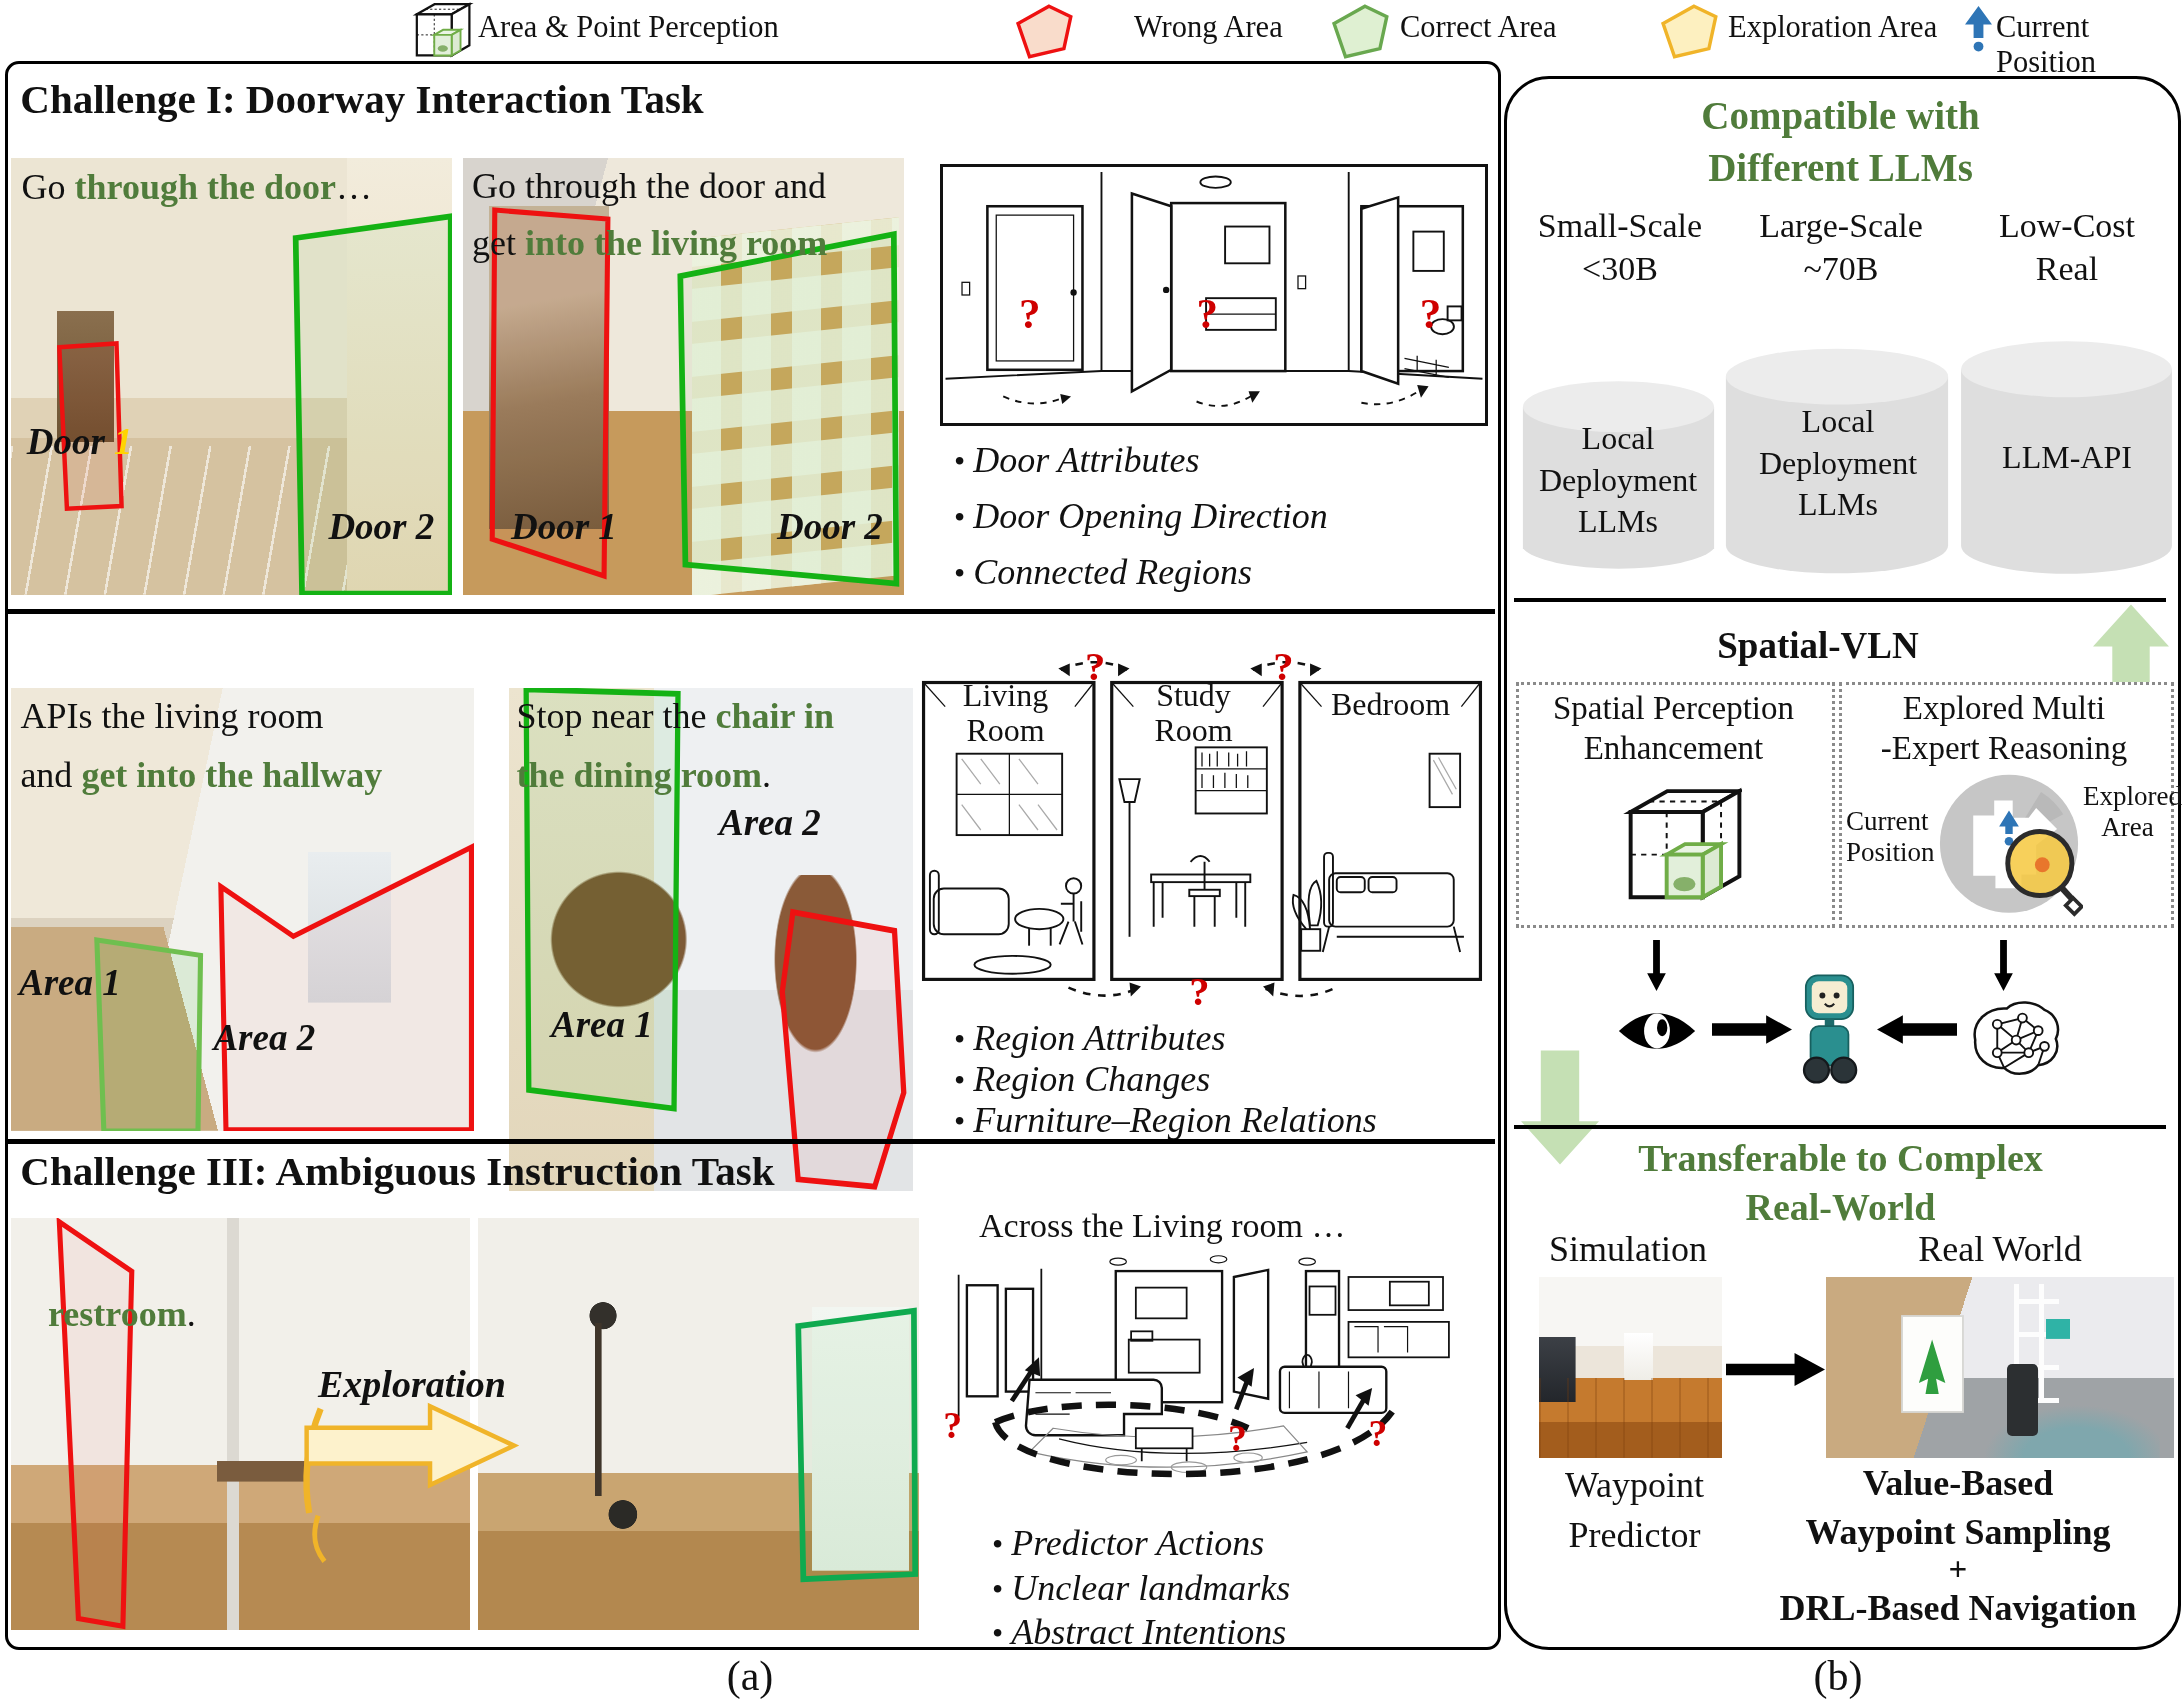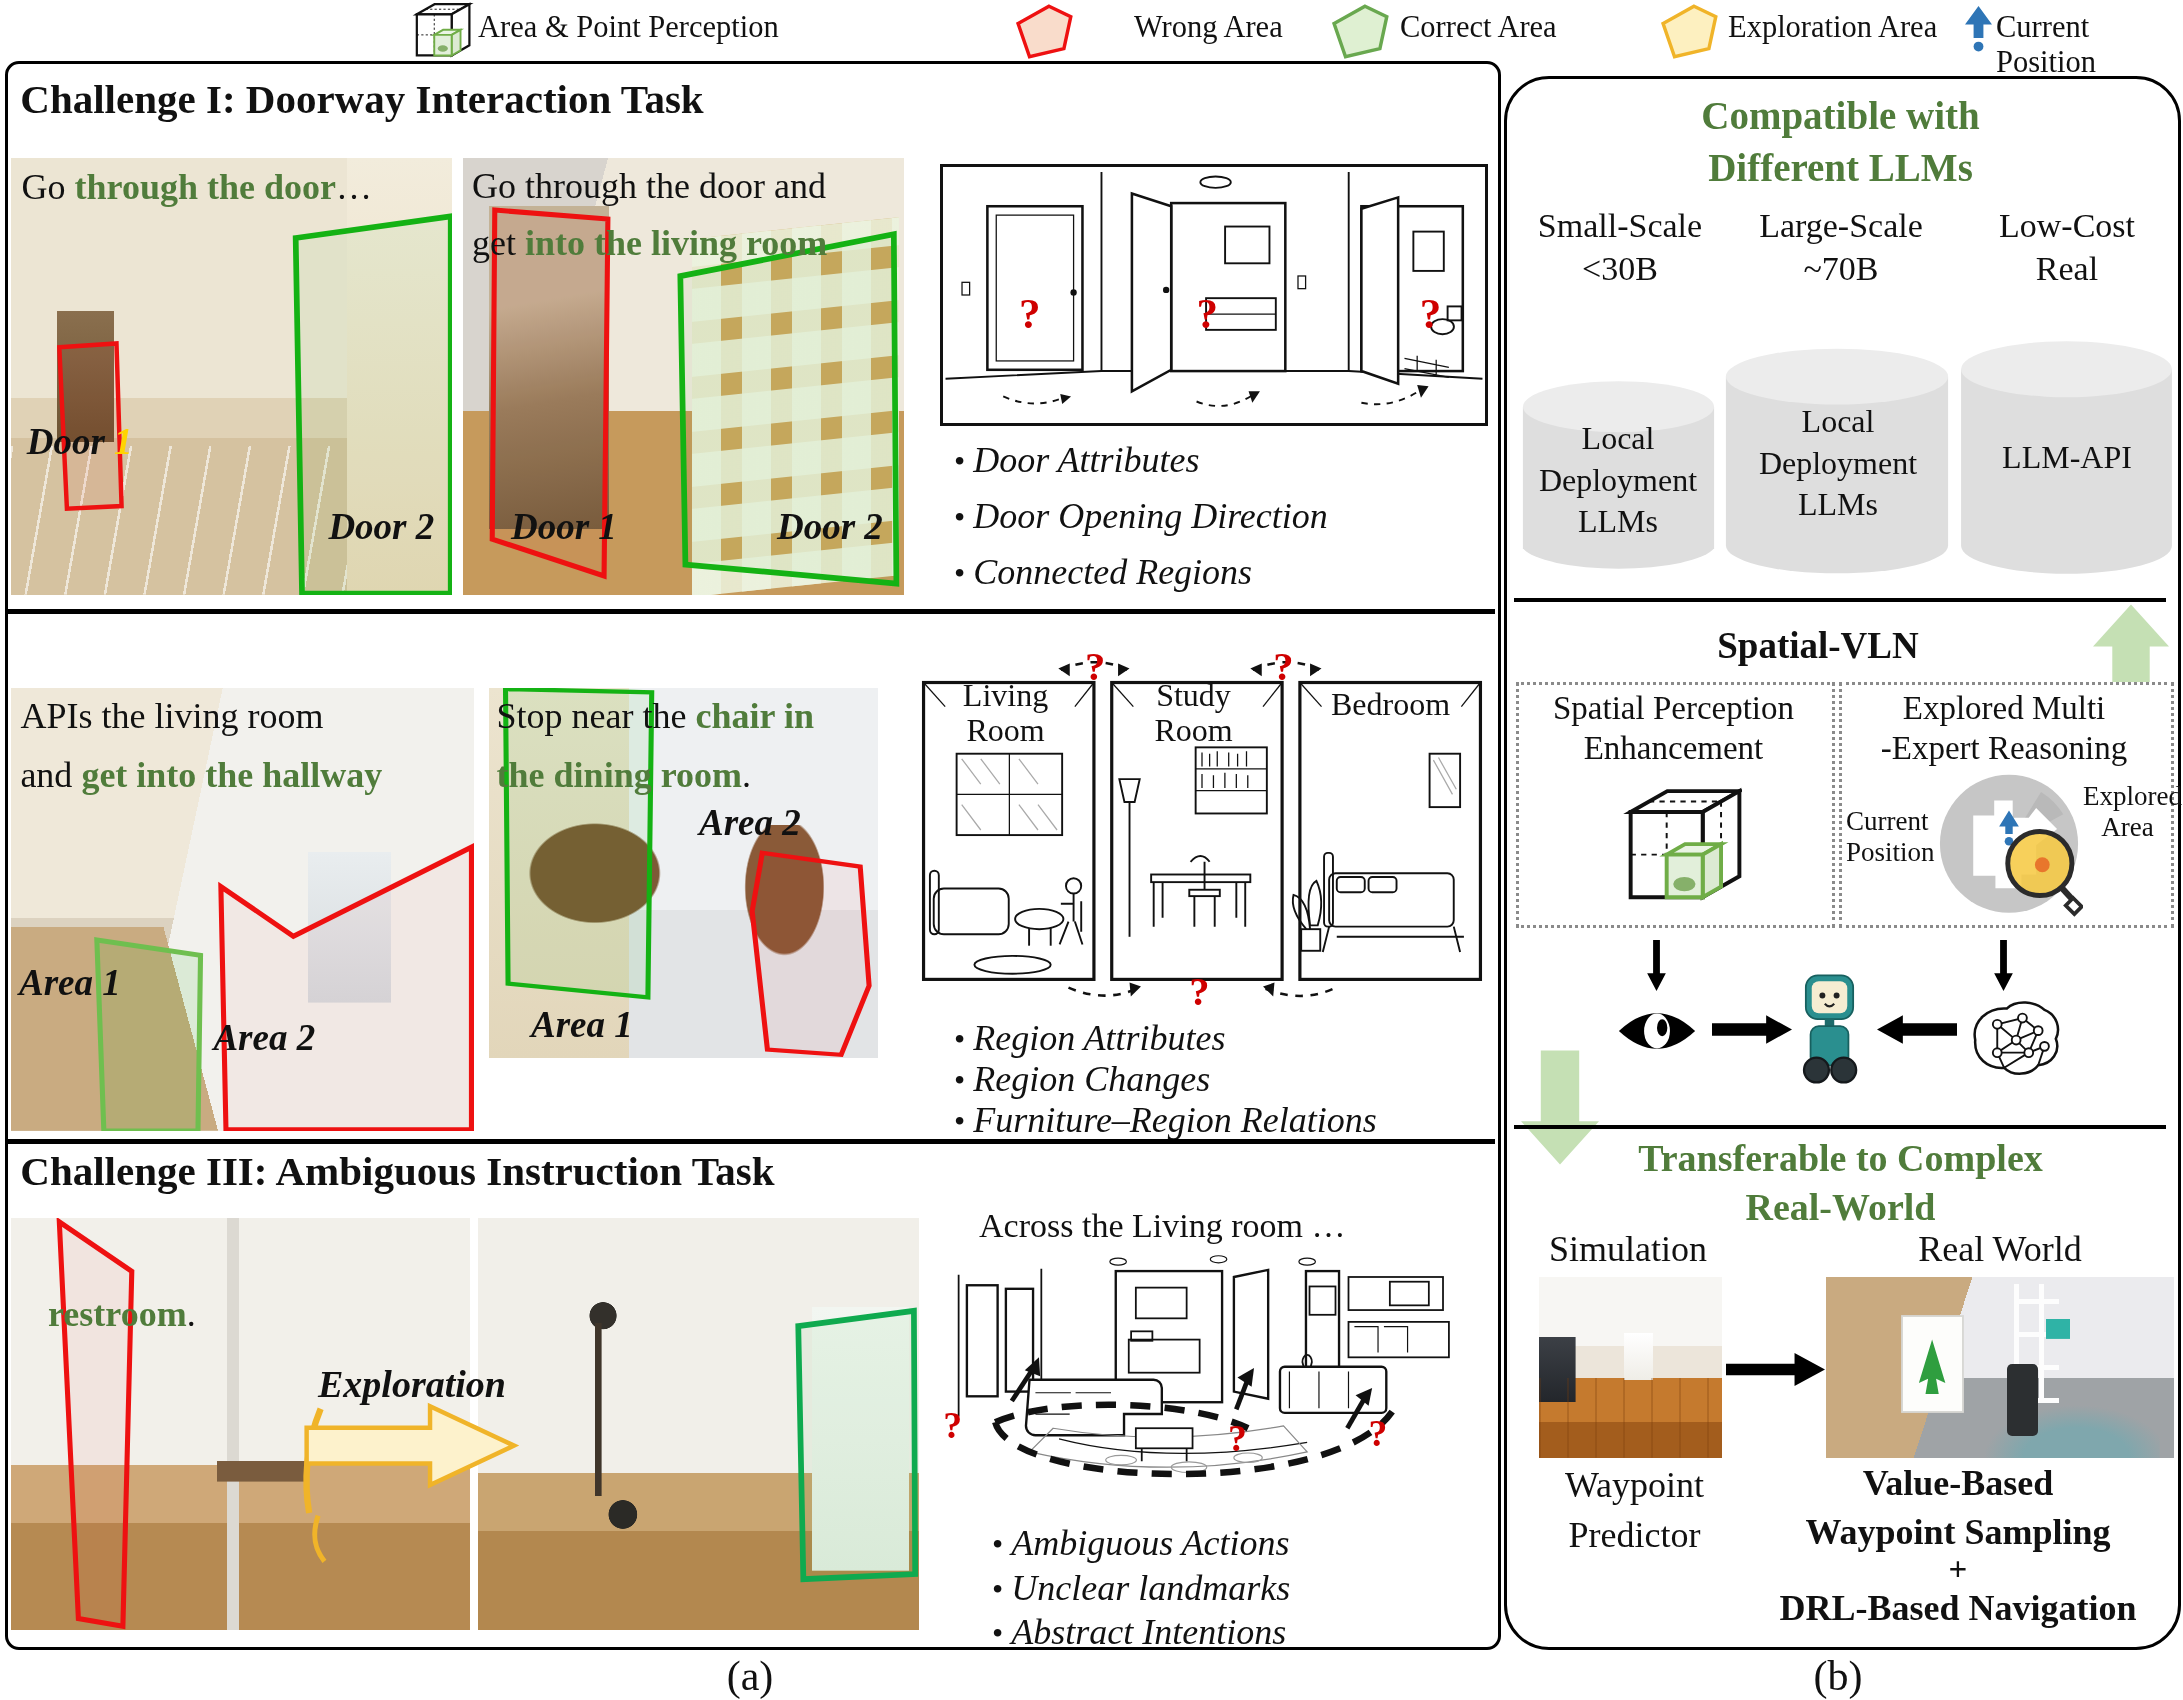--- a/index.html
+++ b/index.html
@@ -206,21 +206,21 @@
     <svg class="ovl" viewBox="0 0 728 696" preserveAspectRatio="none">
       <polygon points="135,396 298,420 294,696 146,696" fill="rgba(20,178,20,0.10)" stroke="#6fbf4f" stroke-width="8"></polygon>
       <polygon points="330,312 444,390 724,250 724,694 338,694" fill="rgba(238,17,17,0.04)" stroke="#ee1111" stroke-width="8"></polygon>
     </svg>
     <div class="abs instr" style="left:9px;top:10.2px;">APIs the living room</div>
     <div class="abs instr" style="left:9px;top:69px;"><span>and </span><span class="g">get into the hallway</span></div>
     <div class="abs plabel" style="left:7.6px;top:273px;">Area 1</div>
     <div class="abs plabel" style="left:202px;top:328px;">Area 2</div>
   </div>
 
-  <div class="abs photo ph22" style="left:489px;top:688px;width:389px;height:370px;">
+  <div class="abs photo ph22" style="left:509px;top:688px;width:389px;height:503px;padding-left:15px;">
     <svg class="ovl" viewBox="0 0 612 696" preserveAspectRatio="none">
       <polygon points="26,2 256,8 250,582 30,556" fill="rgba(20,178,20,0.08)" stroke="#14b214" stroke-width="8"></polygon>
       <polygon points="430,310 584,336 598,560 554,690 438,680 414,420" fill="rgba(238,17,17,0.05)" stroke="#ee1111" stroke-width="8"></polygon>
     </svg>
     <div class="abs instr" style="left:7.6px;top:10.2px;"><span>Stop near the </span><span class="g">chair in</span></div>
     <div class="abs instr" style="left:7.6px;top:69px;"><span class="g">the dining room</span><span>.</span></div>
     <div class="abs plabel" style="left:210px;top:113px;">Area 2</div>
     <div class="abs plabel" style="left:42px;top:315px;">Area 1</div>
   </div>
 
@@ -355,21 +355,21 @@
       <path d="M500,268 L520,216" stroke="#111" stroke-width="8"></path>
       <polygon points="530,198 502,214 526,230" fill="#111"></polygon>
       <path d="M688,300 L718,248" stroke="#111" stroke-width="8"></path>
       <polygon points="730,232 702,244 724,262" fill="#111"></polygon>
       <text class="q" x="4" y="316" font-size="64">?</text>
       <text class="q" x="486" y="338" font-size="64">?</text>
       <text class="q" x="724" y="330" font-size="64">?</text>
     </svg>
   </div>
 
-  <div class="abs bullet" style="left:992px;top:1522px;">Ambiguous Actions</div>
+  <div class="abs bullet" style="left:992px;top:1522px;">Predictor Actions</div>
   <div class="abs bullet" style="left:992px;top:1567px;">Unclear landmarks</div>
   <div class="abs bullet" style="left:992px;top:1611px;">Abstract Intentions</div>
 
   <div class="abs ctr cap" style="left:699px;top:1652px;width:102px;">(a)</div>
 
   <div class="abs panel" style="left:1504px;top:76px;width:671px;height:1568px;border-radius:45px;"></div>
 
   <div class="abs ctr hB" style="left:1526px;top:93px;width:629px;">Compatible with</div>
   <div class="abs ctr hB" style="left:1526px;top:145px;width:629px;">Different LLMs</div>
 

